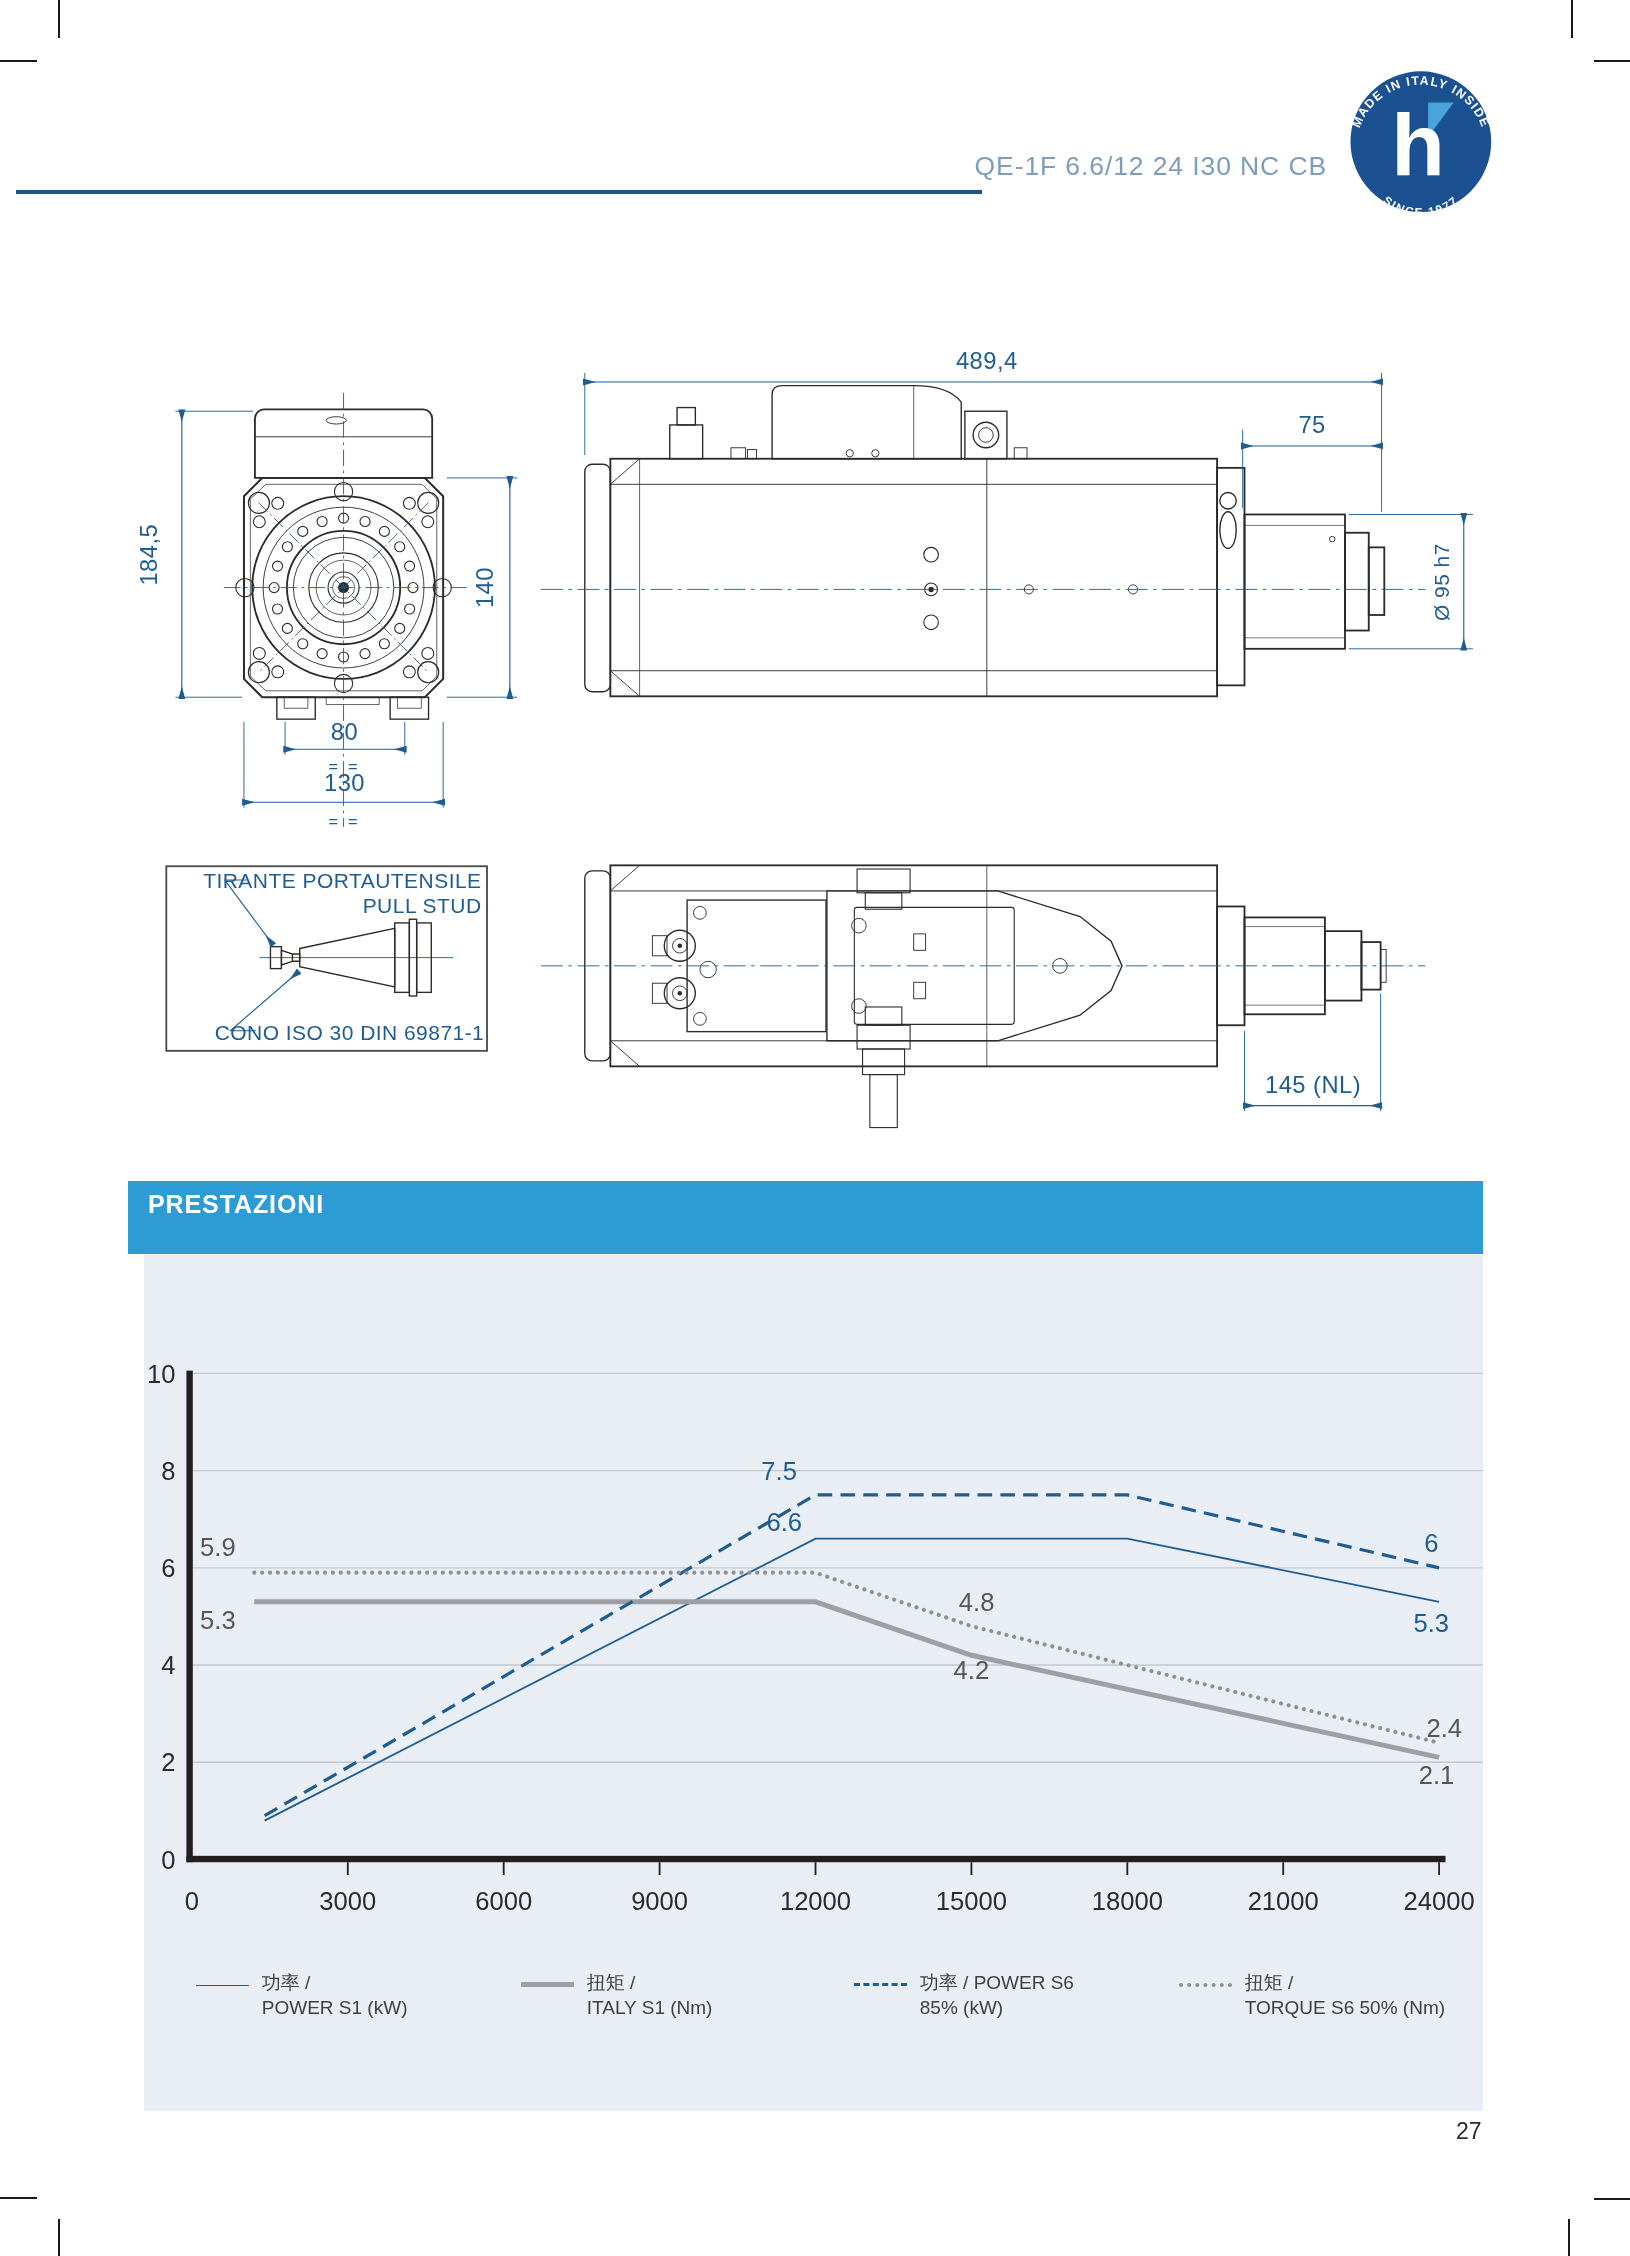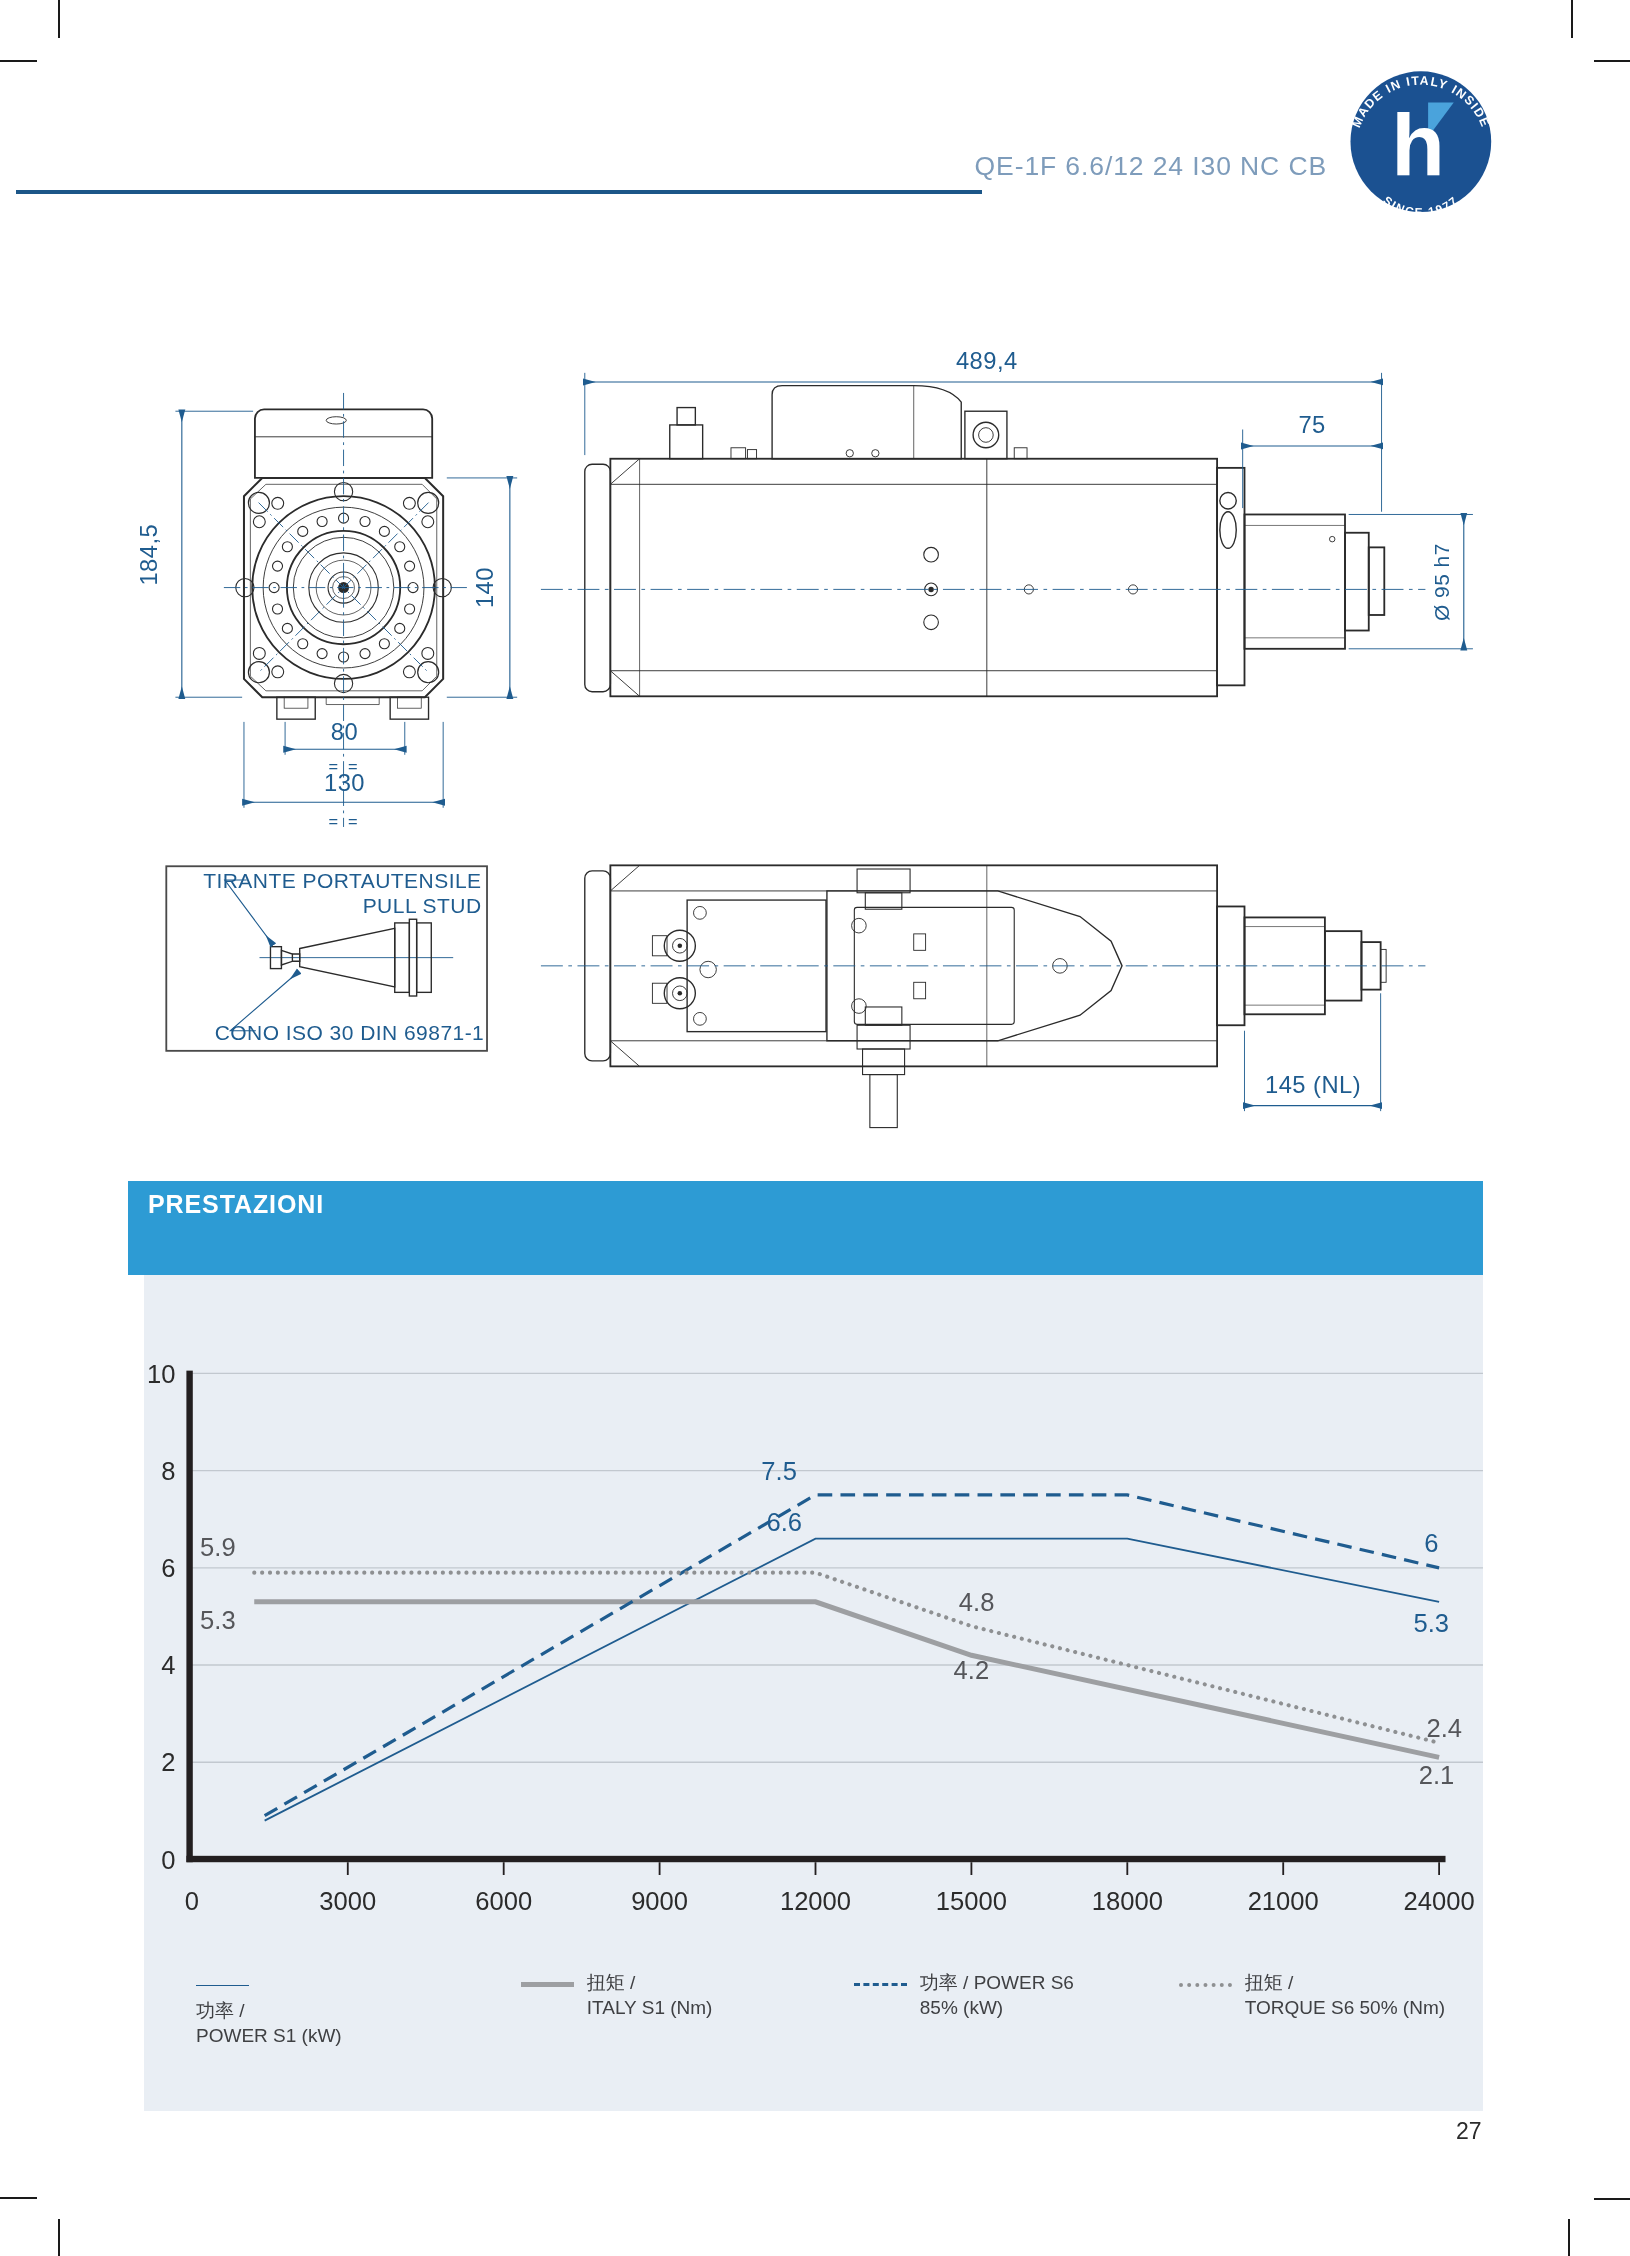--- a/index.html
+++ b/index.html
@@ -5,21 +5,21 @@
   html,body{margin:0;padding:0;background:#ffffff;}
   .page{position:relative;width:1631px;height:2257px;background:#fff;overflow:hidden;
         font-family:"Liberation Sans", sans-serif;}
   
   .model-title{position:absolute;top:151px;left:0;width:1327px;text-align:right;
     font-size:26.5px;letter-spacing:0.9px;color:#7e9cbb;}
   .header-rule{position:absolute;top:190px;left:15.5px;width:966px;height:3.7px;background:#1c5688;}
   
   .crop{position:absolute;background:#1a1a1a;}
   
-  .band{position:absolute;left:128px;top:1181px;width:1355px;height:94px;background:#2d9bd4;z-index:3;}
+  .band{position:absolute;left:128px;top:1181px;width:1355px;height:73px;background:#2d9bd4;z-index:3;}
   .band-title{margin:9.1px 0 0 20px;font-size:25px;font-weight:bold;color:#ffffff;letter-spacing:0.9px;}
   .band-sub{margin:1.8px 0 0 20px;font-size:23px;color:rgba(255,255,255,0.5);letter-spacing:1.8px;}
   .panel{position:absolute;left:144px;top:1255px;width:1339px;height:856px;background:#e9eef4;z-index:0;}
   svg.layer{position:absolute;left:0;top:0;z-index:2;}
   
   .legend-item{position:absolute;top:1970px;display:flex;gap:12.8px;z-index:4;}
   .swatch{width:53px;height:0;margin-top:14.6px;flex:0 0 auto;}
   .sw-power-s1{border-top:1.8px solid #1f5c8f;}
   .sw-torque-s1{border-top:5.5px solid #9d9fa2;margin-top:12px;}
   .sw-power-s6{border-top:3.7px dashed #1f5c8f;margin-top:12.8px;}
@@ -352,21 +352,21 @@
       <text x="852.6875" y="1619.996" text-anchor="middle" fill="#1f5c8f" class="annot">7.5</text>
       <text x="858.375" y="1675.856" text-anchor="middle" fill="#1f5c8f" class="annot">6.6</text>
       <text x="1068.8125" y="1763.104" text-anchor="middle" fill="#55565a" class="annot">4.8</text>
       <text x="1063.125" y="1837.584" text-anchor="middle" fill="#55565a" class="annot">4.2</text>
       <text x="1566.46875" y="1698.2" text-anchor="middle" fill="#1f5c8f" class="annot">6</text>
       <text x="1566.46875" y="1785.98" text-anchor="middle" fill="#1f5c8f" class="annot">5.3</text>
       <text x="1580.6875" y="1901.424" text-anchor="middle" fill="#55565a" class="annot">2.4</text>
       <text x="1572.15625" y="1952.496" text-anchor="middle" fill="#55565a" class="annot">2.1</text>
     </svg>
 
-  <div class="legend-item" style="left:196px;flex-direction:column;">
+  <div class="legend-item" style="left:196px;">
     <div class="swatch sw-power-s1"></div>
     <div class="legend-text">
       <div>功率 /</div>
       <div>POWER S1 (kW)</div>
     </div>
   </div>
   <div class="legend-item" style="left:521px;">
     <div class="swatch sw-torque-s1"></div>
     <div class="legend-text">
       <div>扭矩 /</div>

